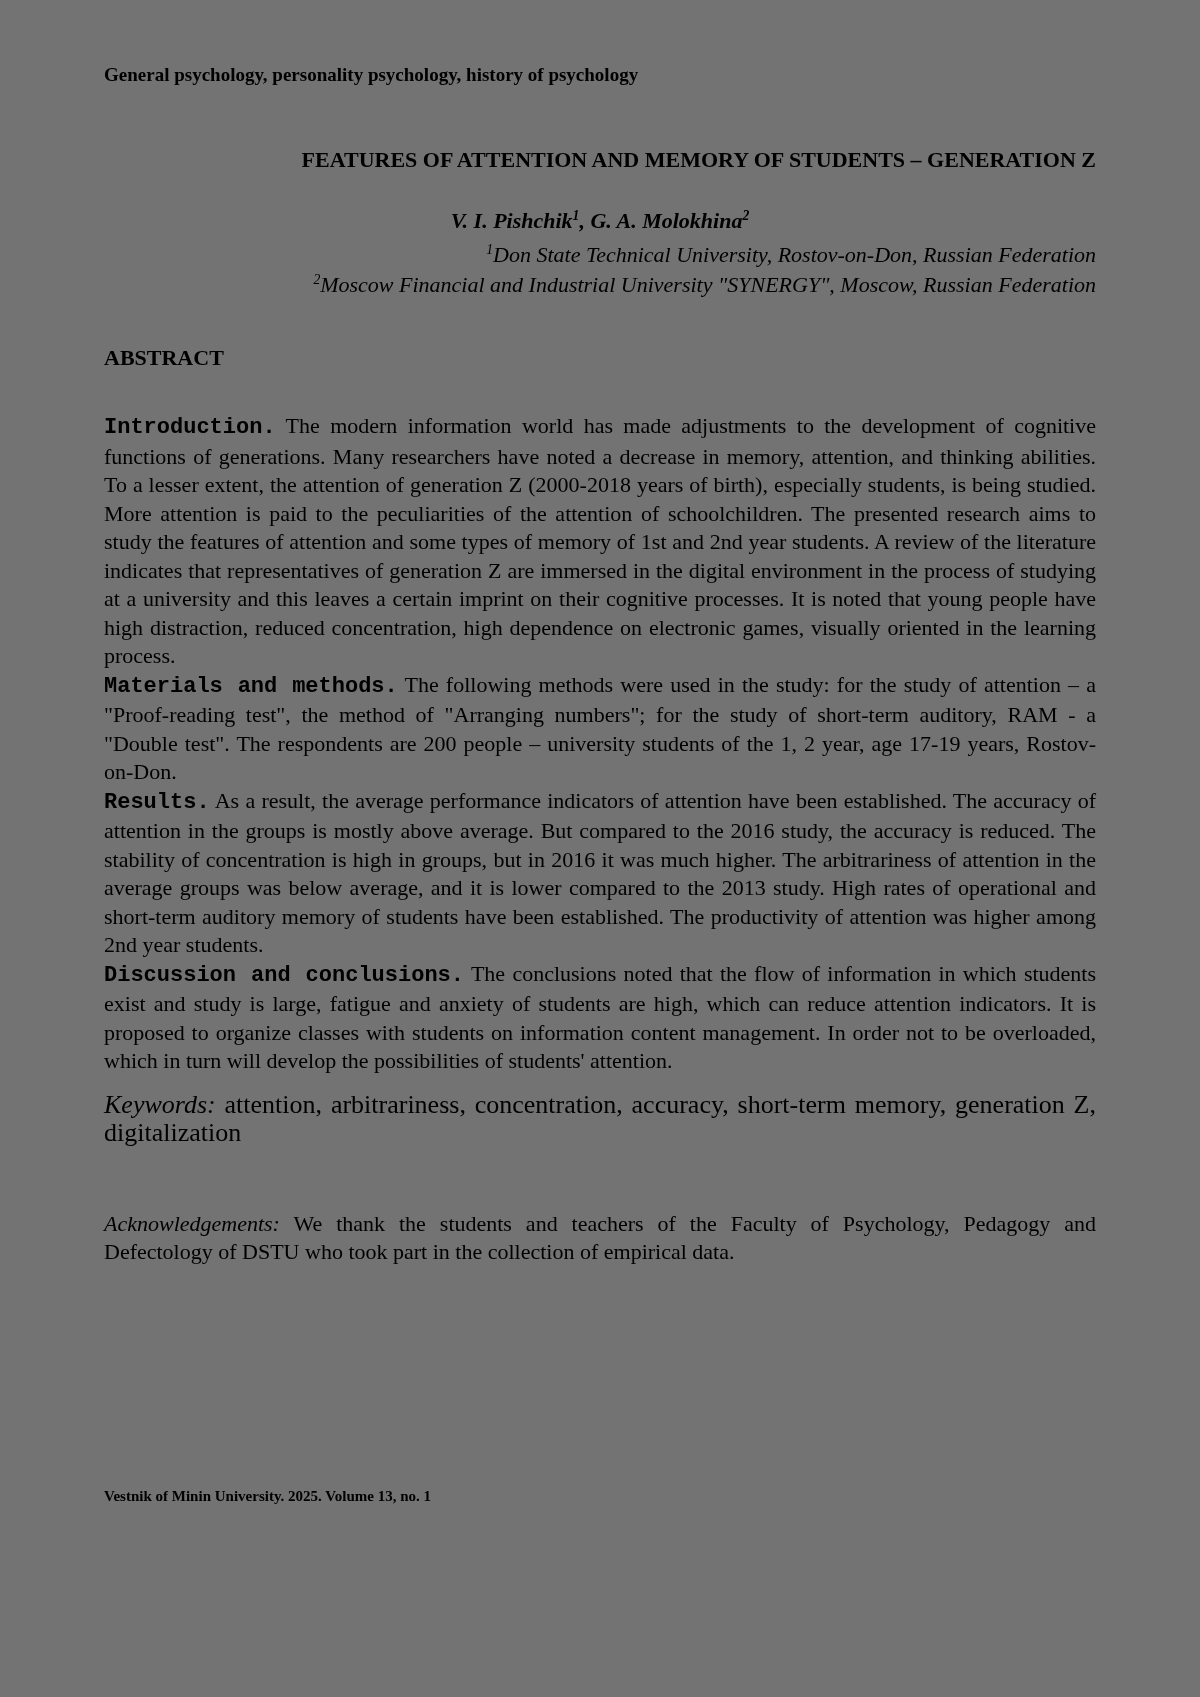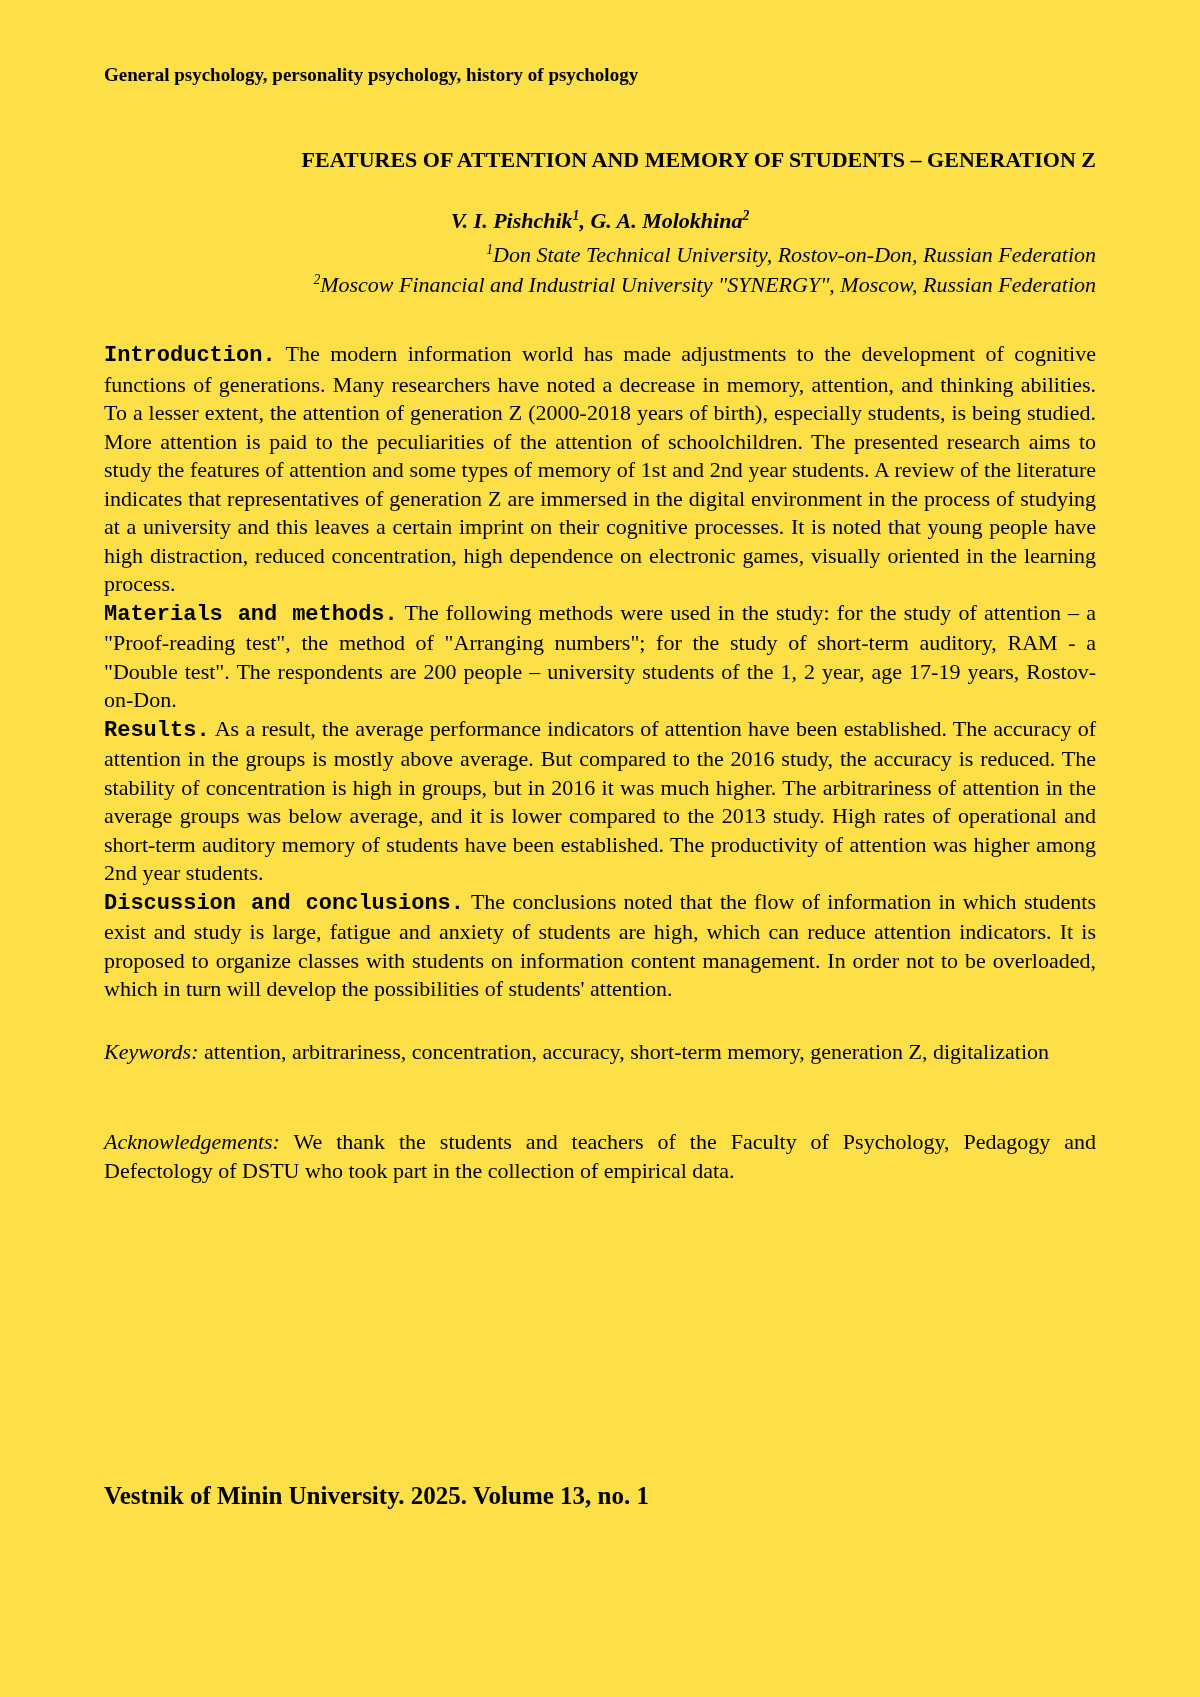--- a/index.html
+++ b/index.html
@@ -9,21 +9,21 @@
     height: 1697px;
     position: relative;
     font-family: "Liberation Serif", "DejaVu Serif", serif;
     color: #000000;
     overflow: hidden;
   }
   .page {
     position: absolute;
     inset: 0;
     padding: 62px 104px 0 104px;
-    background: #fde047;
+    background: #737373;
   }
   .running-header {
     font-weight: bold;
     font-size: 19px;
     line-height: 26px;
     margin-bottom: 14px;
   }
   .citation {
     font-size: 22px;
     line-height: 28.5px;
@@ -61,39 +61,39 @@
     line-height: 28px;
   }
   .abstract-body { margin-top: 40px; }
   .section-paragraph {
     font-size: 22px;
     line-height: 28.5px;
     text-align: justify;
   }
   .section-paragraph .lead { font-weight: bold; font-family: Liberation Mono, monospace; }
   .keywords-paragraph {
-    margin-top: 34px;
-    font-size: 22px;
+    margin-top: 15px;
+    font-size: 26px;
     line-height: 28.5px;
     text-align: justify;
   }
   .keywords-paragraph .lead { font-style: italic; }
   .ack-paragraph {
     margin-top: 62px;
     font-size: 22px;
     line-height: 28.5px;
     text-align: justify;
   }
   .ack-paragraph .lead { font-style: italic; }
   .page-footer {
     position: absolute;
     left: 104px;
     top: 1483px;
     font-weight: bold;
-    font-size: 25px;
+    font-size: 15px;
     line-height: 26px;
   }
 </style>
 </head>
 <body>
 
 <div class="page">
 
   <div class="running-header">General psychology, personality psychology, history of psychology</div>
 
@@ -102,20 +102,21 @@
     <span class="title-line">FEATURES OF ATTENTION AND MEMORY OF STUDENTS – GENERATION Z</span>
   </h1>
 
   <div class="authors-line"><span>V. I. Pishchik</span><sup>1</sup><span>,</span> <span>G. A. Molokhina</span><sup>2</sup></div>
 
   <div class="affiliations">
     <div><sup>1</sup><span>Don State Technical University, Rostov-on-Don, Russian Federation</span></div>
     <div><sup>2</sup><span>Moscow Financial and Industrial University "SYNERGY", Moscow, Russian Federation</span></div>
   </div>
 
+  <h2 class="abstract-heading">ABSTRACT</h2>
 
   <div class="abstract-body">
 
     <p class="section-paragraph">
       <span class="lead">Introduction.</span>
       <span>The modern information world has made adjustments to the development of cognitive functions of generations. Many researchers have noted a decrease in memory, attention, and thinking abilities. To a lesser extent, the attention of generation Z (2000-2018 years of birth), especially students, is being studied. More attention is paid to the peculiarities of the attention of schoolchildren. The presented research aims to study the features of attention and some types of memory of 1st and 2nd year students. A review of the literature indicates that representatives of generation Z are immersed in the digital environment in the process of studying at a university and this leaves a certain imprint on their cognitive processes. It is noted that young people have high distraction, reduced concentration, high dependence on electronic games, visually oriented in the learning process.</span>
     </p>
 
     <p class="section-paragraph">
       <span class="lead">Materials and methods.</span>

